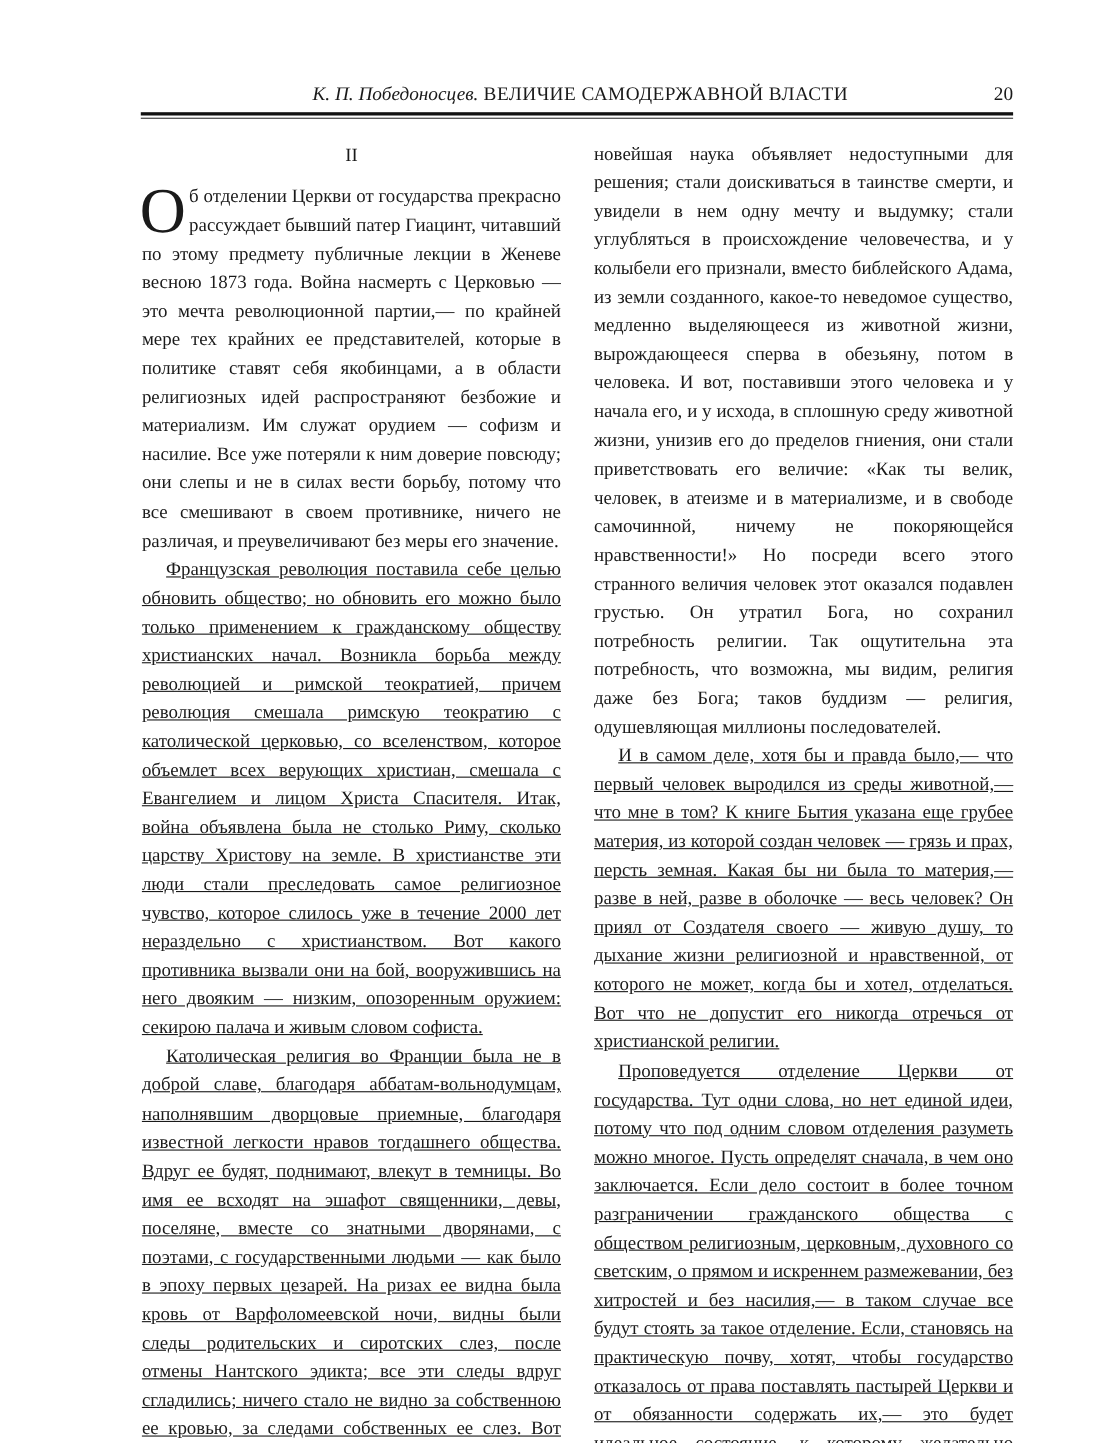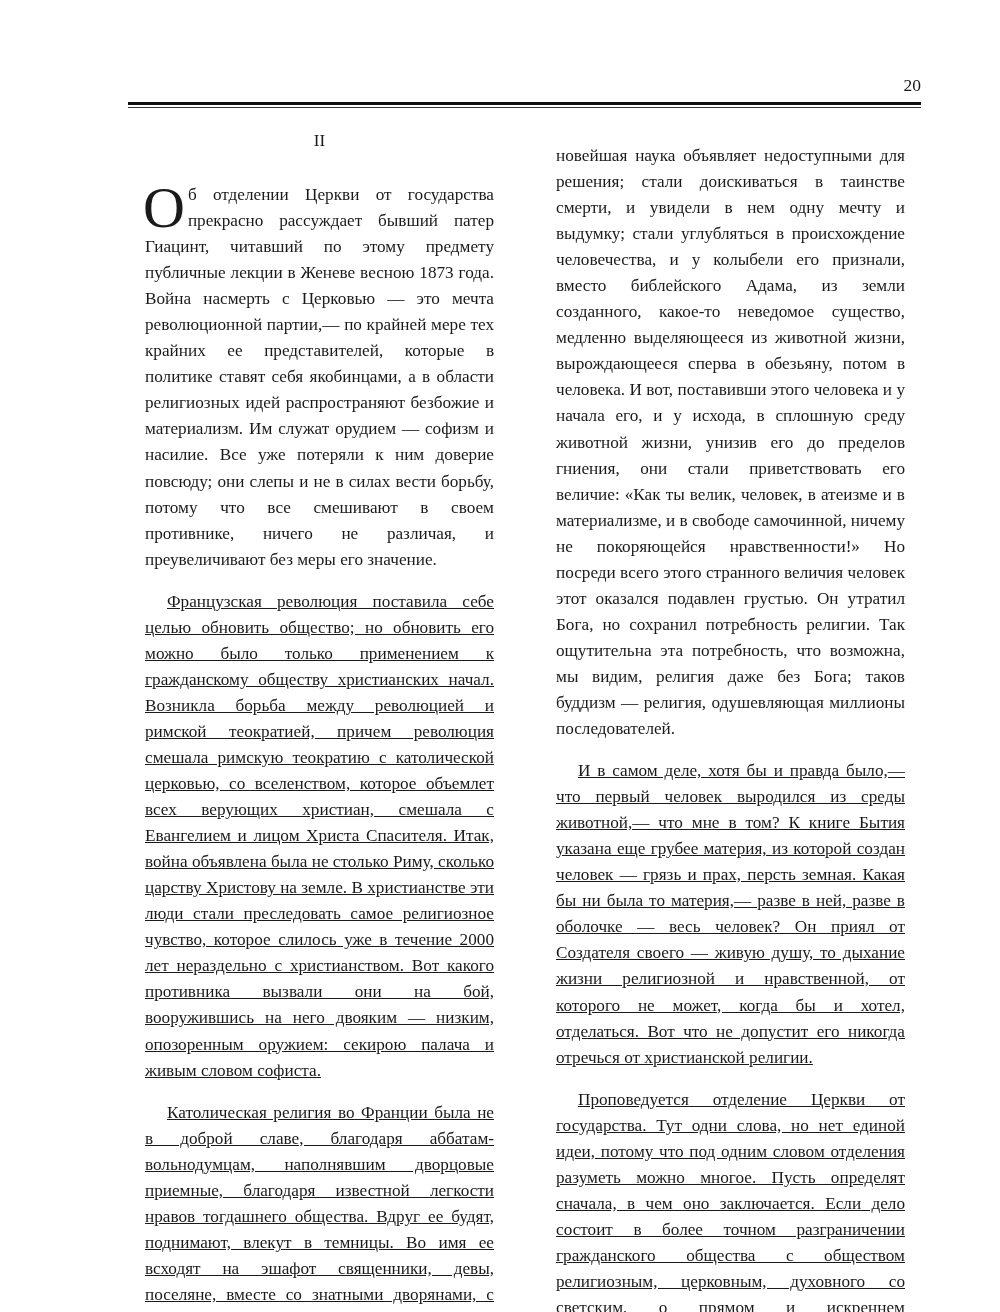--- a/index.html
+++ b/index.html
@@ -8,28 +8,29 @@
   .header { position: absolute; left: 128px; top: 70px; width: 793px; height: 30px; }
   .header-title { position: absolute; right: 150px; top: 5px; font-size: 17.5px; letter-spacing: 0.4px; white-space: nowrap; }
   .header-title .author { font-style: italic; letter-spacing: 0; }
   .page-num { position: absolute; right: 0; top: 5px; font-size: 17.5px; }
   .rule-thick { position: absolute; left: 128px; top: 102px; width: 793px; height: 3px; background: #111; }
   .rule-thin { position: absolute; left: 128px; top: 107px; width: 793px; height: 1px; background: #333; }
   .col { position: absolute; width: 381px; font-size: 17.2px; line-height: 26.05px; }
   .col-left { left: 129px; top: 166px; }
   .col-right { left: 540px; top: 127px; }
   .section-num { text-align: center; font-size: 17px; line-height: 26px; height: 38px; margin-top: -38px; }
-  .col p { margin: 16px; text-align: justify; hyphens: manual; }
+  .col p { margin: 0; text-align: justify; hyphens: manual; }
   .col p.indent { text-indent: 22px; text-decoration: underline; }
   .dropcap { float: left; font-size: 58px; line-height: 46px; margin: 3px 3px 0 -2px; font-weight: normal; }
 </style>
 </head>
 <body>
 
 <div class="header">
+  <span class="header-title"><span class="author">К. П. Победоносцев.</span> <span>ВЕЛИЧИЕ САМОДЕРЖАВНОЙ ВЛАСТИ</span></span>
   <span class="page-num">20</span>
 </div>
 <div class="rule-thick"></div>
 <div class="rule-thin"></div>
 
 <div class="col col-left">
   <div class="section-num">II</div>
   <p><span class="dropcap">О</span><span>б отделении Церкви от государства прекрасно рассуждает бывший патер Гиацинт, читавший по этому предмету публичные лекции в Женеве весною 1873 года. Война насмерть с Церковью — это мечта революционной партии,— по крайней мере тех крайних ее представителей, которые в политике ставят себя якобинцами, а в области религиозных идей распространяют безбожие и материализм. Им служат орудием — софизм и насилие. Все уже потеряли к ним доверие повсюду; они слепы и не в силах вести борьбу, потому что все смешивают в своем противнике, ничего не различая, и преувеличивают без меры его значение.</span></p>
   <p class="indent">Французская революция поставила себе целью обновить общество; но обновить его можно было только применением к гражданскому обществу христианских начал. Возникла борьба между революцией и римской теократией, причем революция смешала римскую теократию с католической церковью, со вселенством, которое объемлет всех верующих христиан, смешала с Евангелием и лицом Христа Спасителя. Итак, война объявлена была не столько Риму, сколько царству Христову на земле. В христианстве эти люди стали преследовать самое религиозное чувство, которое слилось уже в течение 2000 лет нераздельно с христианством. Вот какого противника вызвали они на бой, вооружившись на него двояким — низким, опозоренным оружием: секирою палача и живым словом софиста.</p>
   <p class="indent">Католическая религия во Франции была не в доброй славе, благодаря аббатам-вольнодумцам, наполнявшим дворцовые приемные, благодаря известной легкости нравов тогдашнего общества. Вдруг ее будят, поднимают, влекут в темницы. Во имя ее всходят на эшафот священники, девы, поселяне, вместе со знатными дворянами, с поэтами, с государственными людьми — как было в эпоху первых цезарей. На ризах ее видна была кровь от Варфоломеевской ночи, видны были следы родительских и сиротских слез, после отмены Нантского эдикта; все эти следы вдруг сгладились; ничего стало не видно за собственною ее кровью, за следами собственных ее слез. Вот почему, когда она после того встала, то встала в полном сиянии славы, без всяких пятен. Это сияние приготовили для нее палачи ее.</p>

